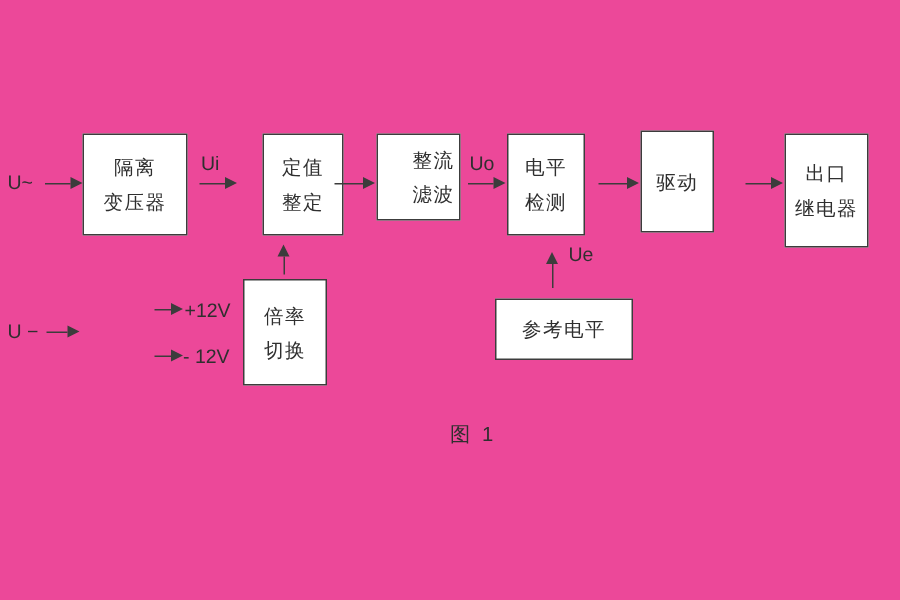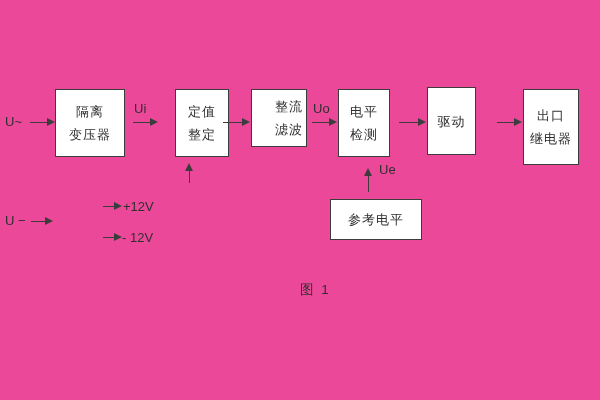--- a/index.html
+++ b/index.html
@@ -99,20 +99,24 @@
   <div class="block" style="left:427px; top:87px; width:49px; height:68px;">
     <span>驱动</span>
   </div>
 
   <div class="block" style="left:523px; top:89px; width:56px; height:76px;">
     <span>出口</span>
     <span>继电器</span>
   </div>
 
 
+  <div class="block" style="left:162px; top:186px; width:56px; height:71px;">
+    <span>倍率</span>
+    <span>切换</span>
+  </div>
 
   <div class="block" style="left:330px; top:199px; width:92px; height:41px;justify-content:center;">
     <span>参考电平</span>
   </div>
 
   <span class="siglabel" style="left:5px; top:114px;">U~</span>
   <span class="siglabel" style="left:134px; top:101px;">Ui</span>
   <span class="siglabel" style="left:313px; top:101px;">Uo</span>
   <span class="siglabel" style="left:379px; top:162px;">Ue</span>
   <span class="siglabel" style="left:5px; top:213px;">U −</span>

